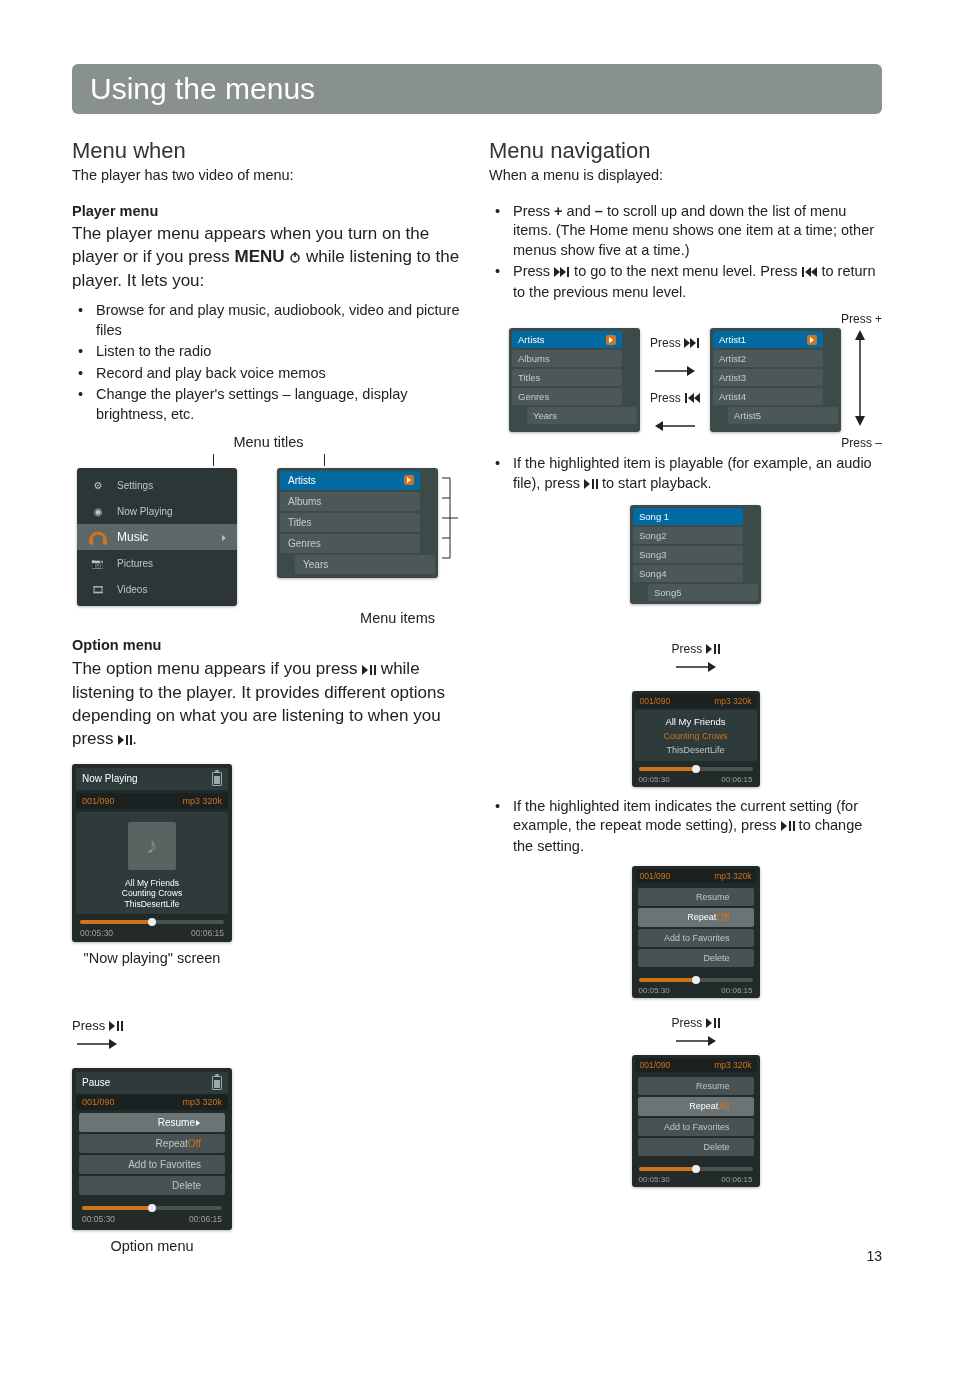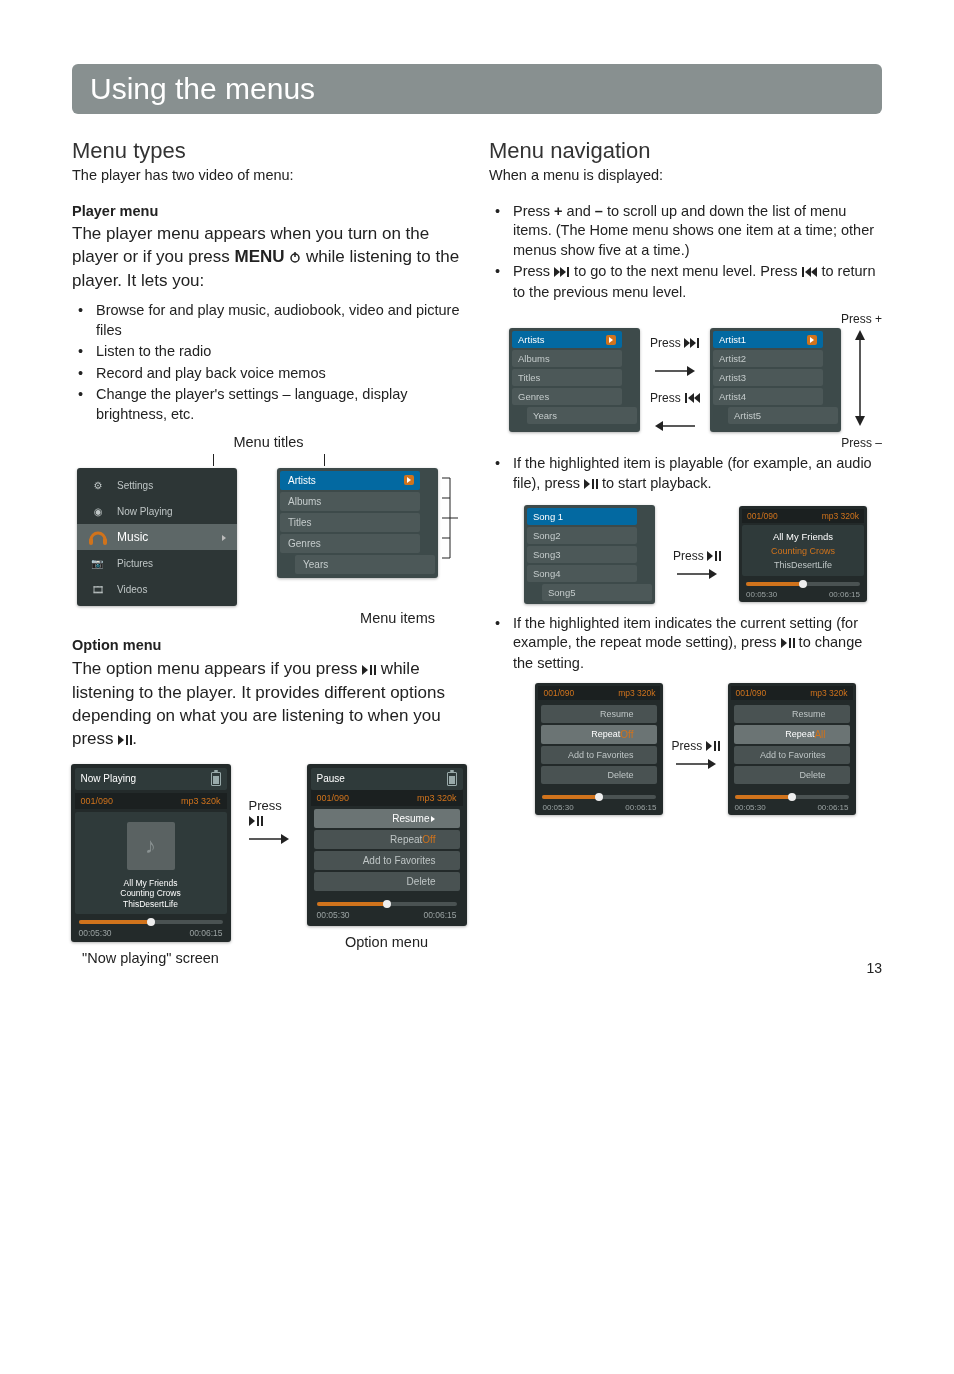--- a/index.html
+++ b/index.html
@@ -24,21 +24,21 @@
   .mi.sel .chev-r { position: absolute; right: 6px; top: 4px; width: 10px; height: 10px; background: #d0731c; border-radius: 2px; display: flex; align-items: center; justify-content: center; }
   .chev-r svg, .chev-r-dark svg { width:6px; height:6px; }
 
   
   .home-box { background: #2d3636; border-radius: 3px; padding: 4px 0; width: 160px; display: inline-block; box-shadow: 0 1px 3px rgba(0,0,0,.3); }
   .hi { display: flex; align-items: center; gap: 8px; padding: 4px 10px; color: #bfc6c6; font-size: 10px; }
   .hi.sel { background: #5d6767; color: #fff; }
   .hi.sel .chev-r-dark { margin-left: auto; }
   .hi .ic { width: 22px; height: 18px; display: flex; align-items: center; justify-content: center; }
 
-  .fig-row { display: flex; align-items: flex-start; gap: 18px; justify-content: center; }
+  .fig-row { display: flex; align-items: flex-start; gap: 18px; justify-content: center; flex-direction: column; }
   .arrow-col { display:flex; flex-direction:column; align-items:center; justify-content:center; font-size:13px; gap:4px; padding-top:34px;}
   .arrow-col.mid { padding-top: 20px; }
   .arrow-svg { width: 40px; height: 12px; }
   .caption { font-size: 14.5px; margin-top: 8px; }
 
   
   .np { background: #232a2a; border-radius: 3px; width: 160px; padding: 4px; display:inline-block; box-shadow: 0 1px 3px rgba(0,0,0,.3); }
   .np-head { background: #2f3a3a; color:#fff; font-size:10px; padding:4px 6px; border-radius:2px; display:flex; justify-content:space-between; align-items:center; }
   .np-bar { background:#1b2020; color:#d0731c; font-size:9px; padding:3px 6px; display:flex; justify-content:space-between; margin:3px 0;}
   .np-body { background:#2f3a3a; padding:10px 4px 4px 4px; border-radius:2px; text-align:center; }
@@ -84,21 +84,21 @@
 </style>
 </head>
 <body>
 
 <div class="page">
   <div class="title-bar">Using the menus</div>
 
   <div class="cols">
 
     <div class="col">
-      <h2>Menu types</h2>
+      <h2>Menu when</h2>
       <p class="lead">The player has two video of menu:</p>
 
       <p class="bold">Player menu</p>
       <p>
         <span>The player menu appears when you turn on the player or if you press </span><b>MENU</b>
         <span class="inline-icon"><svg width="12" height="12" viewBox="0 0 12 12">
               <circle cx="6" cy="7" r="4" fill="none" stroke="#222" stroke-width="1.5"></circle>
               <line x1="6" y1="1" x2="6" y2="6" stroke="#222" stroke-width="1.5"></line>
             </svg></span><span> while listening to the player. It lets you:</span>
       </p>

